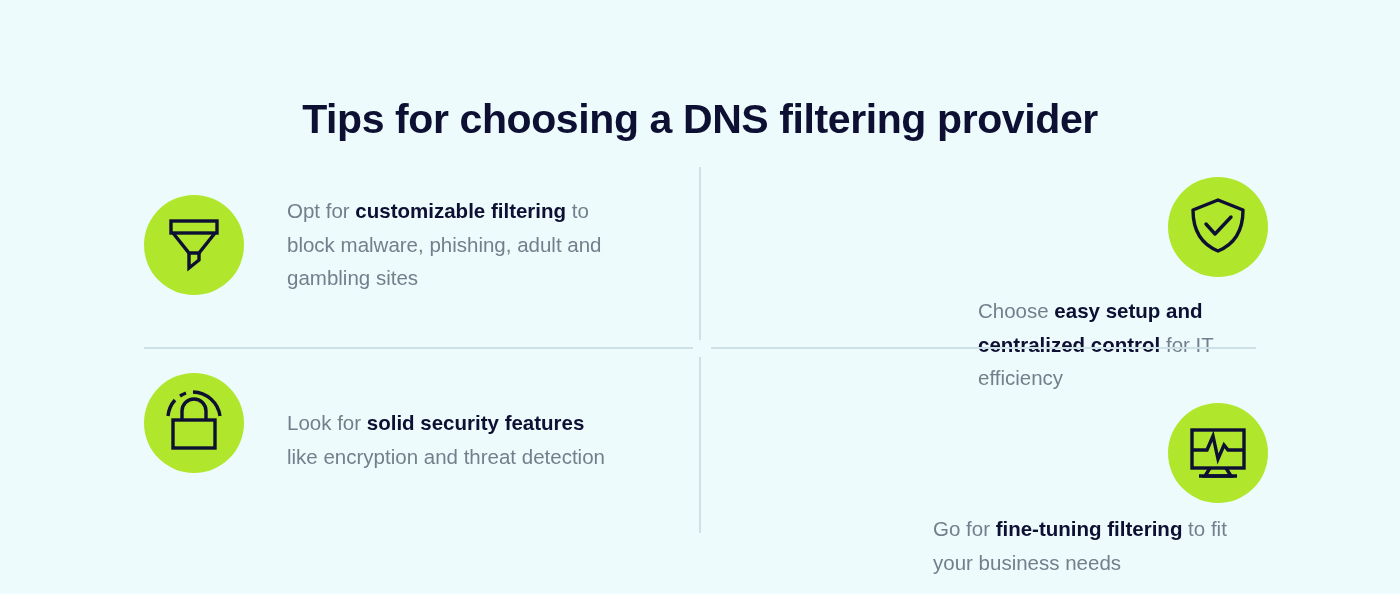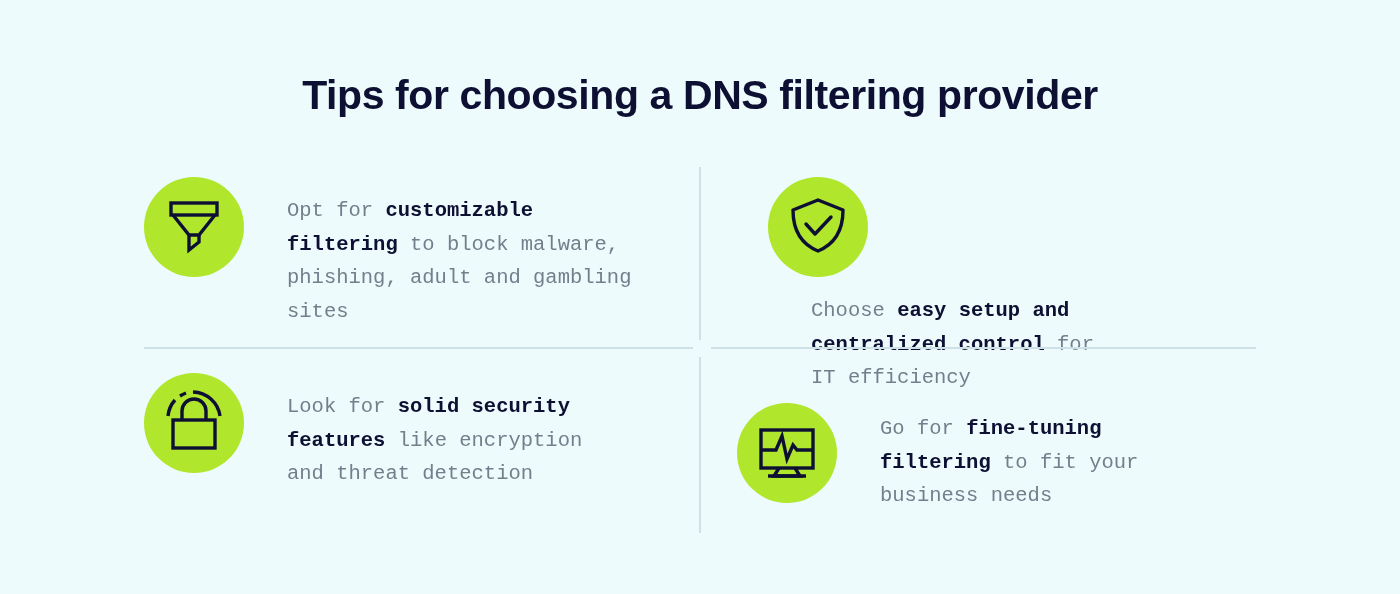--- a/index.html
+++ b/index.html
@@ -18,49 +18,48 @@
     width: 1400px;
     height: 594px;
     background: #edfbfc;
     box-sizing: border-box;
   }
 
   
   .title {
     position: absolute;
     left: 0;
-    top: 44px;
+    top: 68px;
     width: 1400px;
     text-align: center;
     font-size: 41px;
     font-weight: bold;
     letter-spacing: -0.4px;
     color: #0d1033;
     line-height: 1.2;
   }
 
   
   .grid {
     position: absolute;
     left: 144px;
     top: 167px;
     width: 1112px;
     height: 368px;
   }
   .cell {
     position: absolute;
     display: flex;
-    align-items: flex-start;
+    align-items: flex-end;
     width: 500px;
-    font-family: Liberation Mono, monospace;
   }
   .cell-0 { left: 0;    top: 10px;  }
   .cell-1 { left: 624px; top: 10px; flex-direction: column; }
   .cell-2 { left: 0;    top: 206px; }
-  .cell-3 { left: 593px; top: 236px; }
+  .cell-3 { left: 624px; top: 236px; flex-direction: column; }
 
   .icon-badge {
     flex: 0 0 auto;
     width: 100px;
     height: 100px;
     border-radius: 50%;
     background: #b0e62b;
     display: flex;
     align-items: center;
     justify-content: center;

